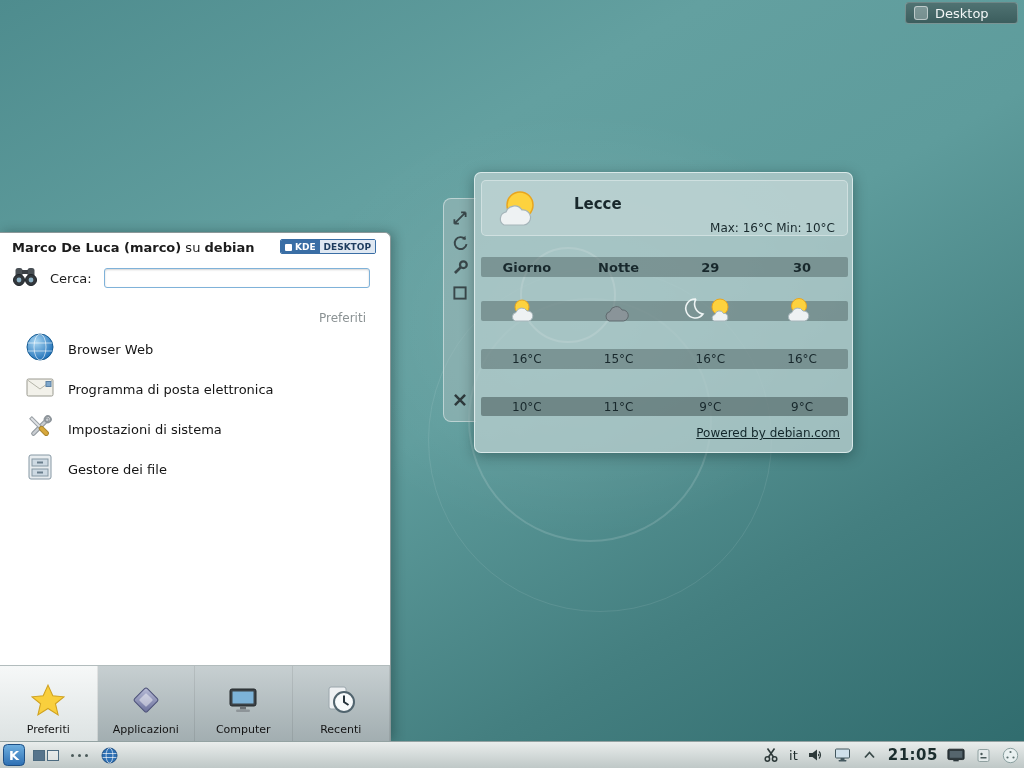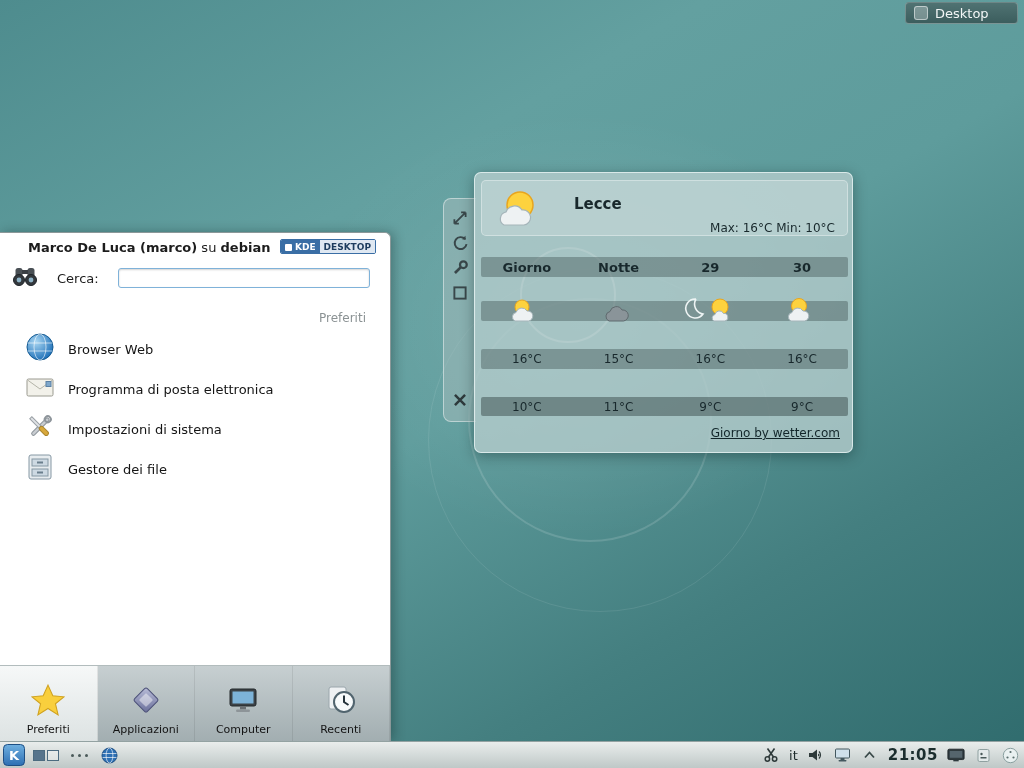--- a/index.html
+++ b/index.html
@@ -51,29 +51,29 @@
   .w-night { top:224px; height:19px; font-size:12px; background: rgba(58,76,76,0.50); }
   .w-strip span, .w-cell { flex:0 0 25%; text-align:center; }
   .w-icons { position:absolute; left:6px; top:112px; width:367px; height:38px; display:flex; align-items:flex-end; }
   .w-cell { display:flex; justify-content:center; align-items:flex-end; }
   .w-link { position:absolute; right:12px; bottom:12px; font-size:12px; color:#12262a; text-decoration:underline; cursor:pointer; }
 
   
   .kickoff { position:absolute; left:0; top:232px; width:391px; height:509px; z-index:10;
     background:#ffffff; border:1px solid #8b9899; border-left:none; border-bottom:none;
     border-radius:0 6px 0 0; box-shadow: 3px 0 12px rgba(0,20,20,0.30); }
-  .ko-header { position:absolute; left:0; top:0; width:100%; height:28px; padding:7px 10px 0 28px;
+  .ko-header { position:absolute; left:0; top:0; width:100%; height:28px; padding:7px 10px 0 12px;
     font-size:13px; color:#1c1c1c; }
   .ko-header .sep { font-weight:normal; }
   .ko-badge { position:absolute; right:14px; top:6px; display:flex; height:15px;
     border:1px solid #3a6ea5; border-radius:2px; overflow:hidden; font-size:9px; font-weight:bold; }
   .ko-badge .b-left { background:#3a6ea5; color:#fff; padding:1px 4px 0 4px; display:flex; align-items:center; gap:3px; }
   .ko-badge .b-left .mini { width:7px; height:7px; background:#fff; border-radius:1px; display:inline-block; }
   .ko-badge .b-right { background:#dfe8f2; color:#1d3c5e; padding:1px 4px 0 4px; display:flex; align-items:center; }
-  .ko-search { position:absolute; left:0; top:30px; width:100%; height:30px; display:flex; align-items:center; padding:0 20px 0 12px; gap:19px; }
+  .ko-search { position:absolute; left:0; top:30px; width:100%; height:30px; display:flex; align-items:center; padding:0 20px 0 12px; gap:12px; }
   .ko-search-label { font-size:13px; color:#1c1c1c; }
   .ko-input { flex:1; height:20px; border:1px solid #7fb2d9; border-radius:3px; background:#fff;
     box-shadow: inset 0 1px 2px rgba(0,0,0,0.18); font-size:12px; padding:0 6px; outline:none;
     font-family:"DejaVu Sans", sans-serif; }
   .ko-section { position:absolute; right:24px; top:78px; font-size:12px; color:#8b9294; }
   .ko-items { position:absolute; left:0; top:96px; width:100%; }
   .ko-item { height:40px; display:flex; align-items:center; gap:12px; padding-left:24px; cursor:pointer; }
   .ko-item .ilabel { font-size:13px; color:#151515; }
   .ko-tabs { position:absolute; left:0; bottom:0; width:100%; height:76px; display:flex;
     background: linear-gradient(#c7cfd1, #a2aeb1); border-top:1px solid #b2bcbd; }
@@ -198,21 +198,21 @@
       <span>16°C</span>
     </div>
 
     <div class="w-strip w-night">
       <span>10°C</span>
       <span>11°C</span>
       <span>9°C</span>
       <span>9°C</span>
     </div>
 
-    <span class="w-link">Giorno by wetter.com</span>
+    <span class="w-link">Powered by debian.com</span>
   </div>
 
   <div class="kickoff">
     <div class="ko-header">
       <b>Marco De Luca (marco)</b>
       <span class="sep">su</span>
       <b>debian</b>
       <span class="ko-badge">
         <span class="b-left">
             <span class="mini"></span>

